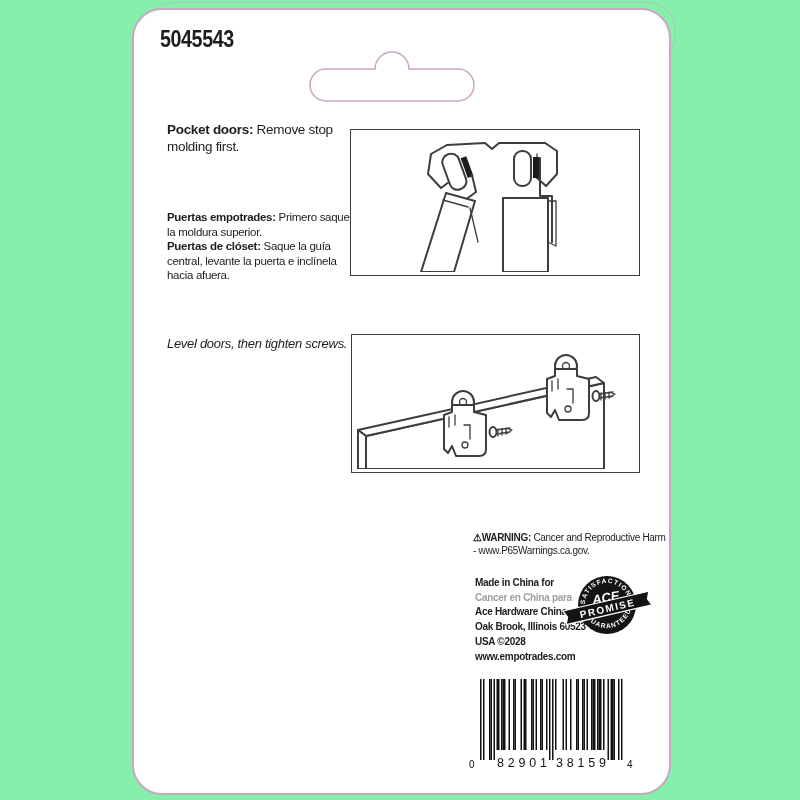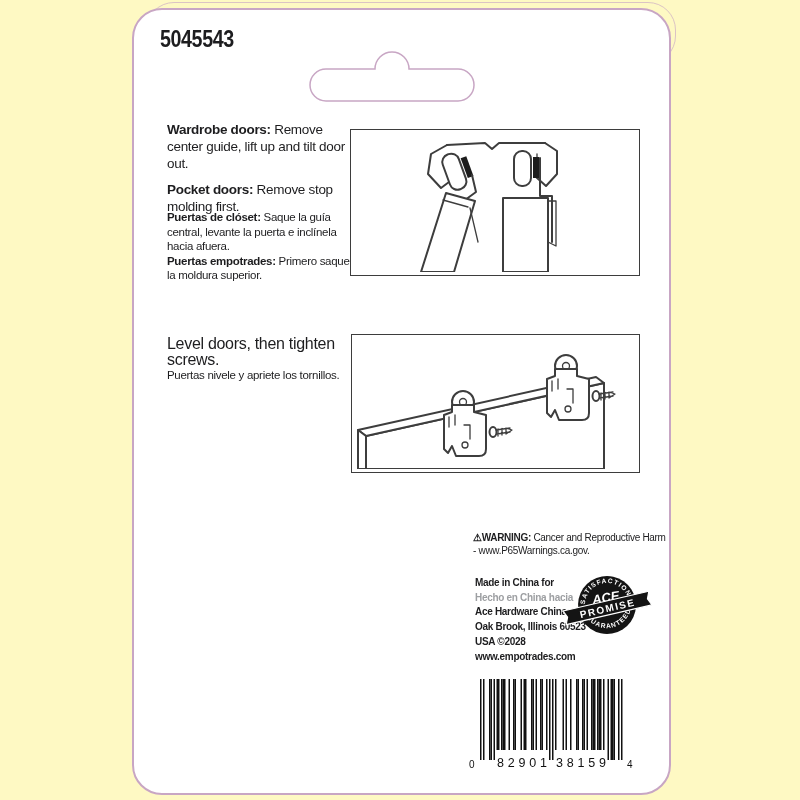--- a/index.html
+++ b/index.html
@@ -1,32 +1,32 @@
 <!DOCTYPE html>
 <html><head>
 <meta charset="utf-8">
 <style>
   html,body{margin:0;padding:0;background:#ffffff;}
-  .stage{position:relative;width:800px;height:800px;background:#fef9c3;overflow:hidden;
+  .stage{position:relative;width:800px;height:800px;background:#86efac;overflow:hidden;
          font-family:"Liberation Sans", sans-serif;color:#1d1d1f;}
   .card-behind{position:absolute;left:146px;top:2px;width:528px;height:60px;
                border:1.5px solid rgba(200,166,196,.65);border-radius:28px;background:transparent;}
   .card{position:absolute;left:132px;top:8px;width:535px;height:783px;background:#ffffff;
         border:2px solid #c8a6c4;border-radius:30px;}
   .sku{position:absolute;left:26px;top:15px;font-size:24px;font-weight:700;letter-spacing:-.5px;
        transform:scaleX(.82);transform-origin:0 0;white-space:nowrap;}
   .euro-slot{position:absolute;left:172px;top:40px;}
   .txt{position:absolute;letter-spacing:-.3px;}
   .b{font-weight:700;}
   .en-block{left:33px;top:111px;width:180px;font-size:13.5px;line-height:17px;}
   .en-block p{margin:0 0 9px 0;}
   .es-block{left:33px;top:200px;width:186px;font-size:11.5px;line-height:14.5px;}
   .es-block p{margin:0;}
   .level-block{left:33px;top:326px;width:200px;}
-  .level-en{margin:0;font-size:16px;line-height:16px;}
+  .level-en{margin:0;font-size:13px;line-height:16px;font-style:italic;}
   .level-es{margin:0;font-size:11.5px;line-height:14px;}
   .dbox{position:absolute;border:1.5px solid #3d3d3d;background:#fff;}
   .dbox1{left:216px;top:119px;width:288px;height:145px;}
   .dbox2{left:217px;top:324px;width:287px;height:137px;}
   .warning-block{left:339px;top:522px;width:196px;font-size:10px;line-height:12.5px;}
   .warning-block p{margin:0 0 3px 0;}
   .madein-block{left:339px;top:565px;width:150px;font-size:10px;line-height:12.7px;font-weight:700;}
   .madein-block div{margin:2px;}
   .muted{color:#9d9fa2;}
   .website{margin-top:7px;}
@@ -47,27 +47,26 @@
 
   <div class="card">
 
     <div class="sku">5045543</div>
 
     <svg class="euro-slot" width="172" height="54" viewBox="0 0 172 54">
       <path d="M20,19 L69,19 A17,17 0 0 1 103,19 L152,19 A16,16 0 0 1 152,51 L20,51 A16,16 0 0 1 20,19 Z" fill="none" stroke="#c8a6c4" stroke-width="1.5"></path>
     </svg>
 
     <div class="txt en-block">
-      <p><span class="b">Wardrobe doors:</span><span> Remove center guide, lift up and tilt door out.</span></p>
       <p><span class="b">Pocket doors:</span><span> Remove stop molding first.</span></p>
     </div>
 
     <div class="txt es-block">
+      <p><span class="b">Puertas empotrades:</span><span> Primero saque la moldura superior.</span></p>
       <p><span class="b">Puertas de clóset:</span><span> Saque la guía central, levante la puerta e inclínela hacia afuera.</span></p>
-      <p><span class="b">Puertas empotrades:</span><span> Primero saque la moldura superior.</span></p>
     </div>
 
     <div class="dbox dbox1">
       <svg width="285" height="142" viewBox="0 0 285 142">
 
         <path class="ln" d="M96,15 L80,24 L77,44 L90,58 L102,49"></path>
         <path class="ln" d="M96,15 L134,13 L141,19 L148,13 L194,13"></path>
         <path class="ln" d="M194,13 L206,21 L206,44 L195,56 L185,47"></path>
         <path class="thin" d="M100,26 L100,44"></path>
         <path class="thin" d="M186,24 L186,40"></path>
@@ -88,21 +87,20 @@
         <path class="thin" d="M92,70 L117,77"></path>
         <path class="thin" d="M119,78 L127,112"></path>
 
         <rect class="fw" x="152" y="68" width="45" height="74"></rect>
         <path class="thin" d="M197,71 L205,71 L205,116 L197,112"></path>
       </svg>
     </div>
 
     <div class="txt level-block">
       <p class="level-en">Level doors, then tighten screws.</p>
-      <p class="level-es">Puertas nivele y apriete los tornillos.</p>
     </div>
 
     <div class="dbox dbox2">
       <svg width="284" height="134" viewBox="0 0 284 134">
 
         <polygon class="fw" points="14,101 252,48 252,134 14,134"></polygon>
         <polygon class="fw" points="6,95 244,42 252,48 14,101"></polygon>
         <polygon class="fw" points="6,95 14,101 14,134 6,134"></polygon>
 
         <circle class="fw" cx="111" cy="67" r="11"></circle>
@@ -130,21 +128,21 @@
         </g>
       </svg>
     </div>
 
     <div class="txt warning-block">
       <p><span class="b">⚠</span><span class="b">WARNING:</span><span> Cancer and Reproductive Harm - www.P65Warnings.ca.gov.</span></p>
     </div>
 
     <div class="txt madein-block">
       <div>Made in China for</div>
-      <div class="muted">Hecho en China hacia</div>
+      <div class="muted">Cancer en China para</div>
       <div>Ace Hardware China.</div>
       <div>Oak Brook, Illinois 60523</div>
       <div>USA ©2028</div>
       <div class="website">www.empotrades.com</div>
     </div>
 
     <svg class="seal" width="94" height="78" viewBox="0 0 94 78">
       <g transform="rotate(-10 47 39)">
         <circle cx="47" cy="39" r="29" fill="#141414"></circle>
         <defs>

